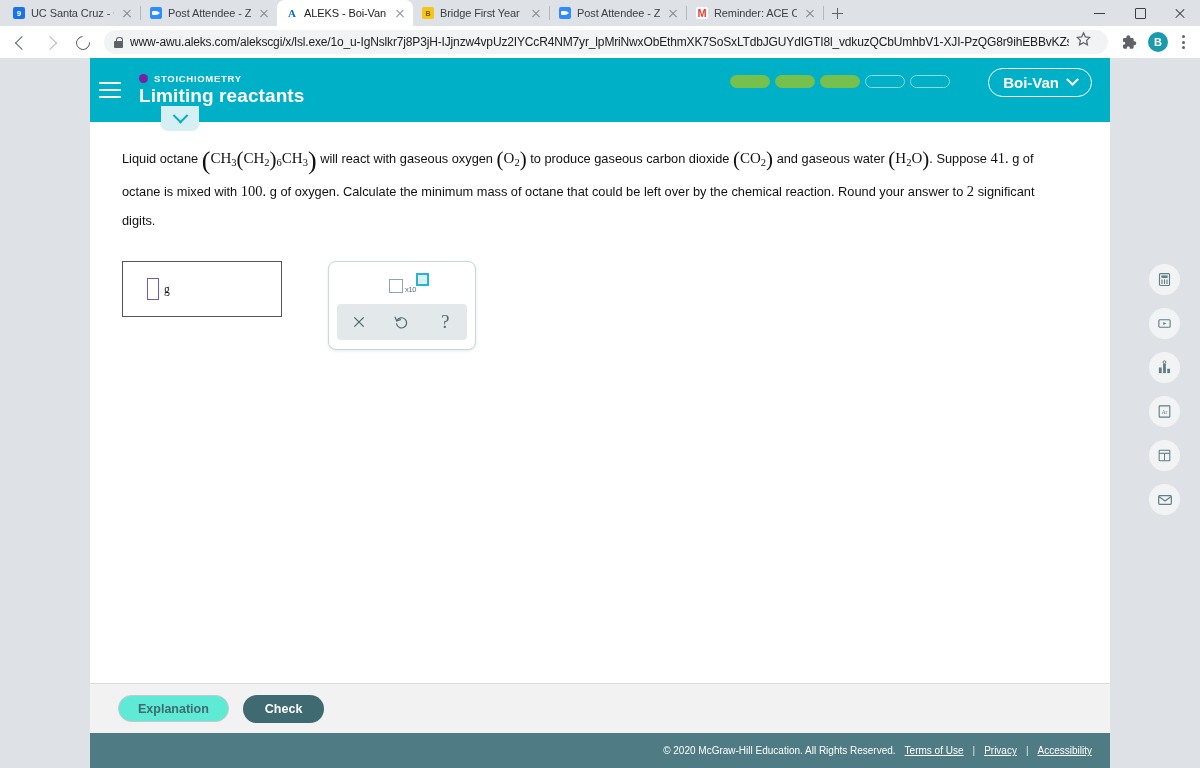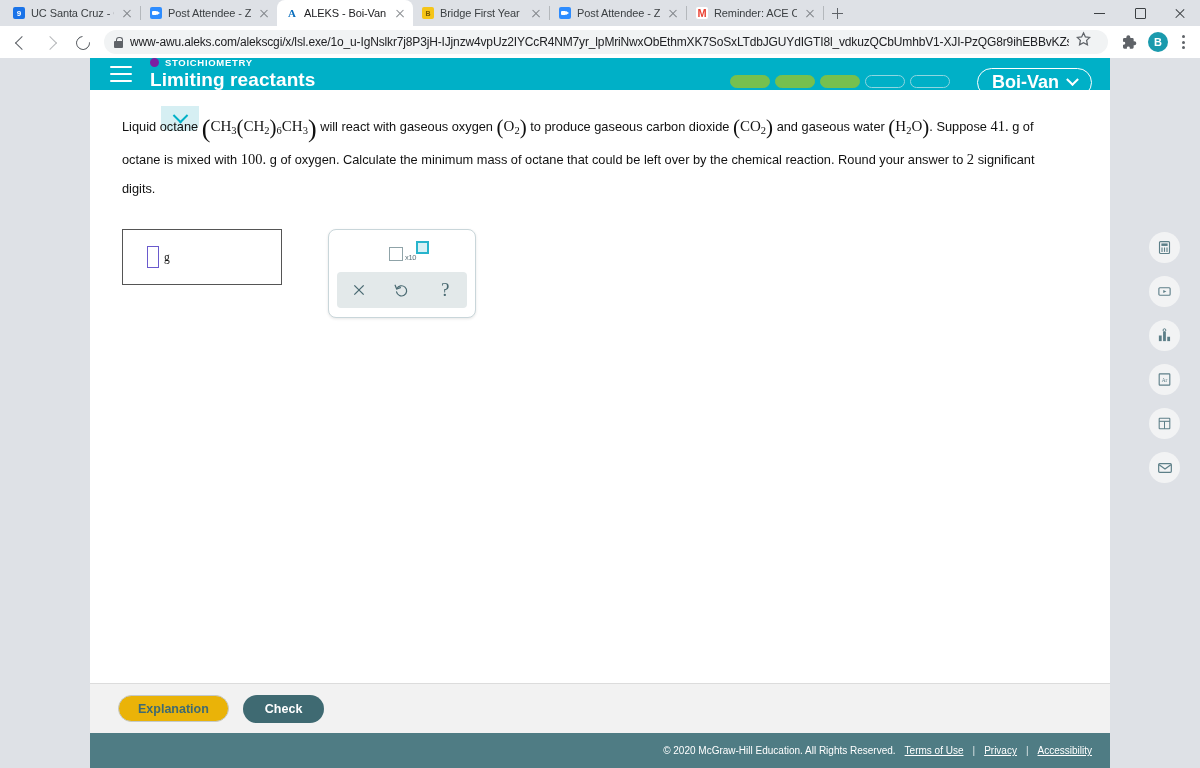--- a/index.html
+++ b/index.html
@@ -107,38 +107,38 @@
   .kebab { width:18px; flex:0 0 18px; height:22px; position:relative;}
   .kebab i { position:absolute; left:8px; width:3px;height:3px;border-radius:50%;background:#5f6368;}
   .kebab i:nth-child(1){top:4px;} .kebab i:nth-child(2){top:9.5px;} .kebab i:nth-child(3){top:15px;}
 
   
   .page { position:absolute; left:0; top:58px; width:1200px; height:710px;
           background:#dee1e6; }
   .app { position:absolute; left:90px; top:0; width:1020px; height:710px; background:#fff; }
 
   .aleks-header {
-    height: 32px; background: #00b0c7; display:flex; align-items:center;
-    padding: 0 18px; position:relative;
+    height: 64px; background: #00b0c7; display:flex; align-items:center;
+    padding: 0 7px; position:relative;
   }
   .hamburger { width:26px;height:22px; position:relative; margin-right:16px; cursor:pointer;}
   .hamburger i { position:absolute; left:2px; width:22px; height:2.2px; background:#fff; border-radius:1px;}
   .hamburger i:nth-child(1){top:3px;} .hamburger i:nth-child(2){top:9.8px;} .hamburger i:nth-child(3){top:16.6px;}
   .htitle-wrap { display:flex; flex-direction:column; justify-content:center; gap:1px;}
   .topic-row { display:flex; align-items:center; gap:6px;}
   .topic-dot { width:9px;height:9px;border-radius:50%; background:#7b1fa2; flex:0 0 9px;}
   .topic { font-size:9.5px; color:#fff; font-weight:bold; letter-spacing:.7px;}
   .obj-title { font-size:19px; color:#fff; font-weight:bold; letter-spacing:.1px;}
 
   .progress { position:absolute; right:160px; top:17px; display:flex; gap:5px;}
   .pseg { width:40px; height:13px; border:1.6px solid #8ed6e0; border-radius:7px;}
   .pseg.filled { background:#76c04e; border-color:#76c04e; }
   .user-btn {
     position:absolute; right:18px; top:10px; height:29px; padding:0 14px;
-    border:1.6px solid #fff; border-radius:15px; color:#fff; font-size:18px;
+    border:1.6px solid #fff; border-radius:15px; color:#fff; font-size:15px;
     font-weight:bold; display:flex; align-items:center; gap:9px; cursor:pointer;
   }
   .chev-d { width:9px;height:9px; border-right:2px solid #fff; border-bottom:2px solid #fff;
             transform: rotate(45deg) translate(-2px,-2px);}
 
   .collapse-tab {
     position:absolute; left:71px; top:48px; width:38px; height:25px;
     background:#d6eff3; border-radius:0 0 7px 7px; display:flex;
     align-items:center; justify-content:center; cursor:pointer;
   }
@@ -192,21 +192,21 @@
   }
 
   
   .footbar {
     position:absolute; left:0; bottom:35px; width:1020px; height:50px;
     background:#f2f2f2; border-top:1px solid #dcdcdc;
     display:flex; align-items:center; padding-left:28px; gap:14px;
   }
   .btn-expl {
     height:27px; padding:0 19px; border:1px solid #c3c9cb; border-radius:14px;
-    background:#eab308; color:#3f6a72; font-size:12.5px; font-weight:bold;
+    background:#5eead4; color:#3f6a72; font-size:12.5px; font-weight:bold;
     display:flex;align-items:center; cursor:pointer;
   }
   .btn-check {
     height:27px; padding:14px 22px; border-radius:14px; background:#3f6a72;
     color:#fff; font-size:12.5px; font-weight:bold;
     display:flex;align-items:center; cursor:pointer;
   }
   .copyright {
     position:absolute; left:0; bottom:0; width:1020px; height:35px;
     background:#4f7c84; color:#fff; display:flex; align-items:center;

